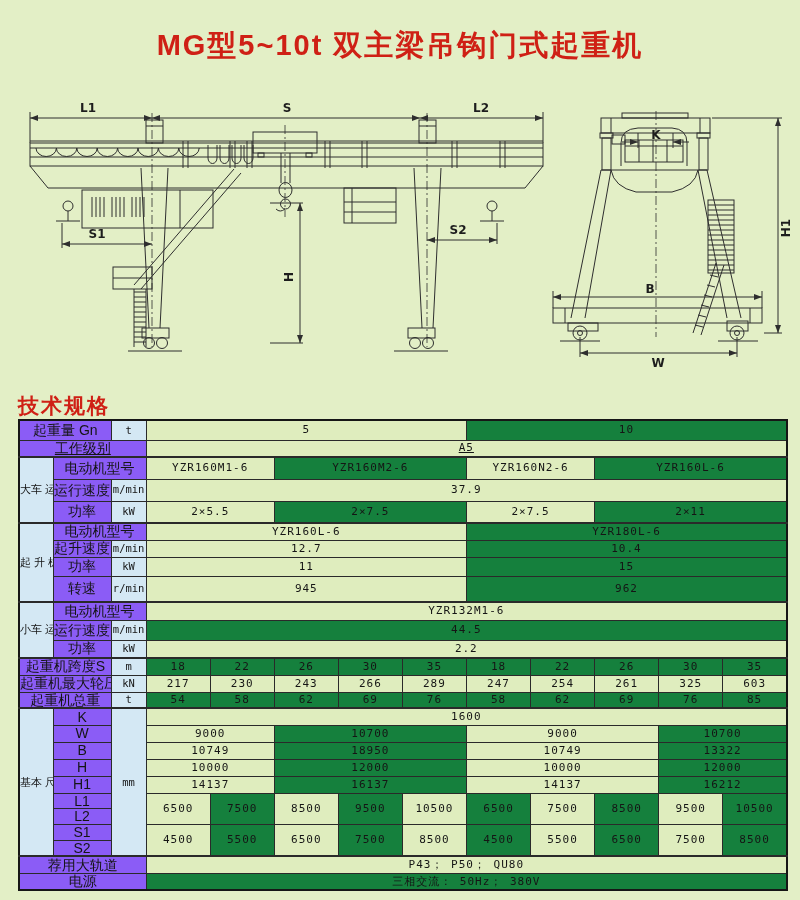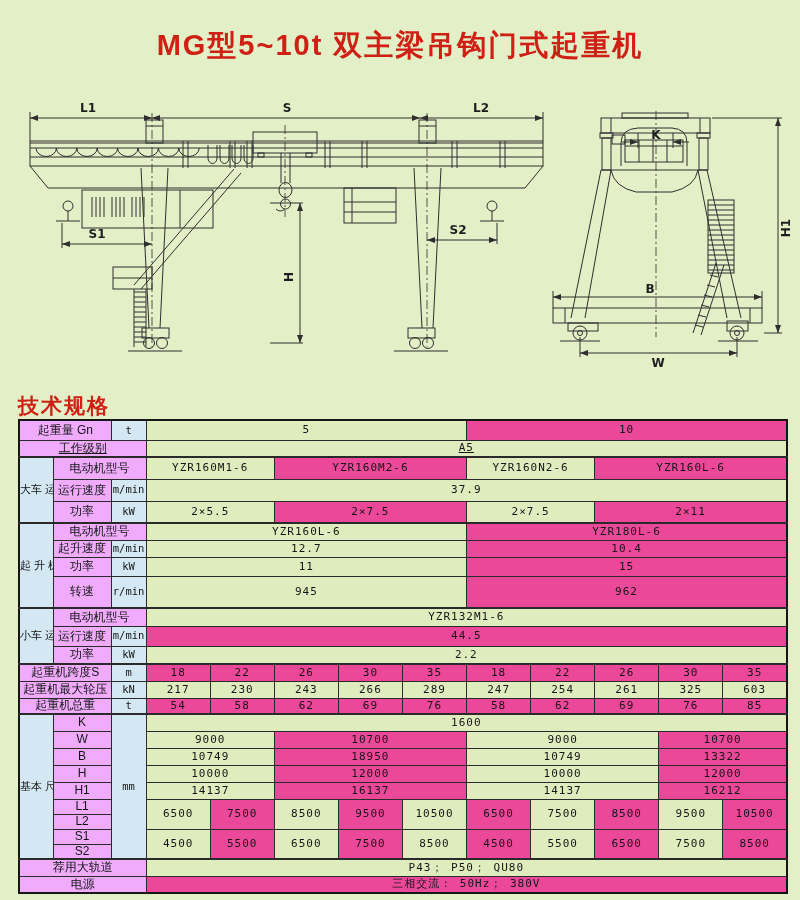--- a/index.html
+++ b/index.html
@@ -24,25 +24,25 @@
   table.spec{
     position:absolute;top:419px;left:18px;width:770px;
     border-collapse:collapse;table-layout:fixed;
     border:2px solid #161616;
   }
   table.spec td{
     border:1px solid #2a2a2a;text-align:center;vertical-align:middle;
     padding:0;line-height:1.05;overflow:hidden;white-space:nowrap;
   }
   td.grp{background:#d4e8f4;font-size:11px;line-height:1.25;white-space:pre-line;}
-  td.lab{background:#f0abfc;font-size:12px;}
+  td.lab{background:#8b5cf6;font-size:14px;}
   td.u{background:#d4e8f4;font-family:"DejaVu Sans Mono",monospace;font-size:10.5px;}
   td.d{font-family:"DejaVu Sans Mono",monospace;font-size:11px;letter-spacing:1px;}
   td.bg-g{background:#dfedbe;}
-  td.bg-b{background:#ec4899;}
+  td.bg-b{background:#15803d;}
   tr.sect td{border-top-width:2px;}
   td.bl{border-left-width:2px;}
 </style>
 </head>
 <body>
 
 <div class="title">MG型5~10t 双主梁吊钩门式起重机</div>
 
 <svg class="drawings" width="800" height="310" viewBox="0 0 800 310">
   <defs>
@@ -313,21 +313,21 @@
         <td class="u">m/min</td>
         <td colspan="5" class="d bg-g bl">12.7</td>
         <td colspan="5" class="d bg-b">10.4</td>
       </tr>
       <tr style="height: 19px;">
         <td class="lab">功率</td>
         <td class="u">kW</td>
         <td colspan="5" class="d bg-g bl">11</td>
         <td colspan="5" class="d bg-b">15</td>
       </tr>
-      <tr style="height: 32px;">
+      <tr style="height: 26px;">
         <td class="lab">转速</td>
         <td class="u">r/min</td>
         <td colspan="5" class="d bg-g bl">945</td>
         <td colspan="5" class="d bg-b">962</td>
       </tr>
       <tr class="sect" style="height: 18px;">
         <td rowspan="3" class="grp">小车
 运行
 机构</td>
         <td colspan="2" class="lab">电动机型号</td>

